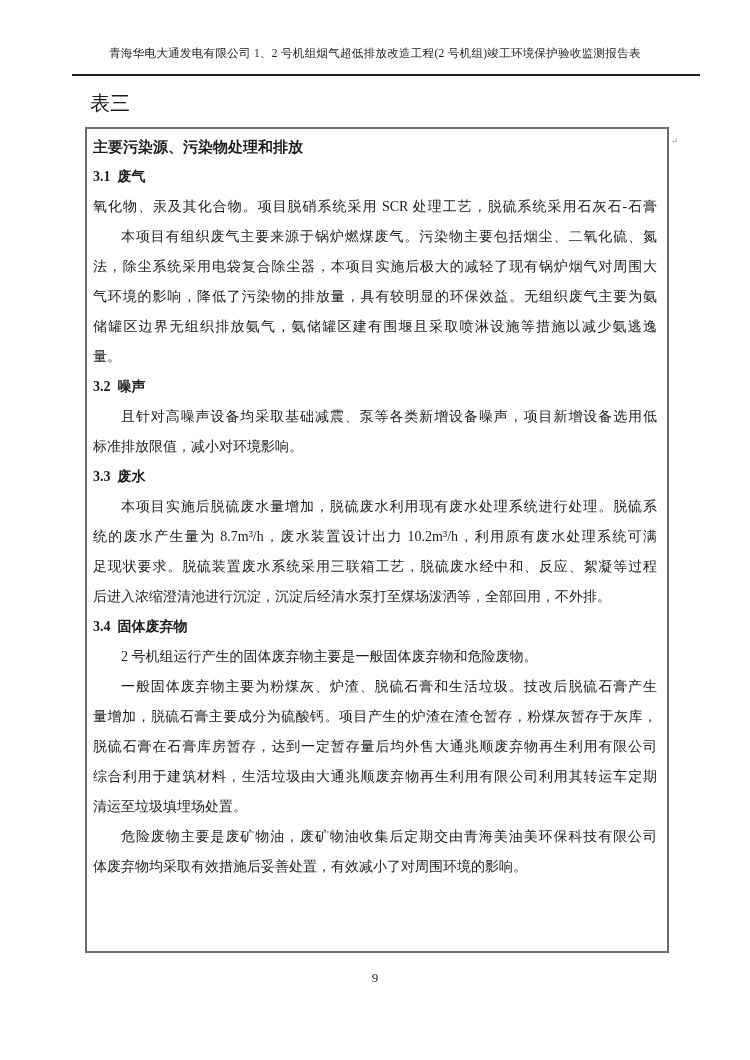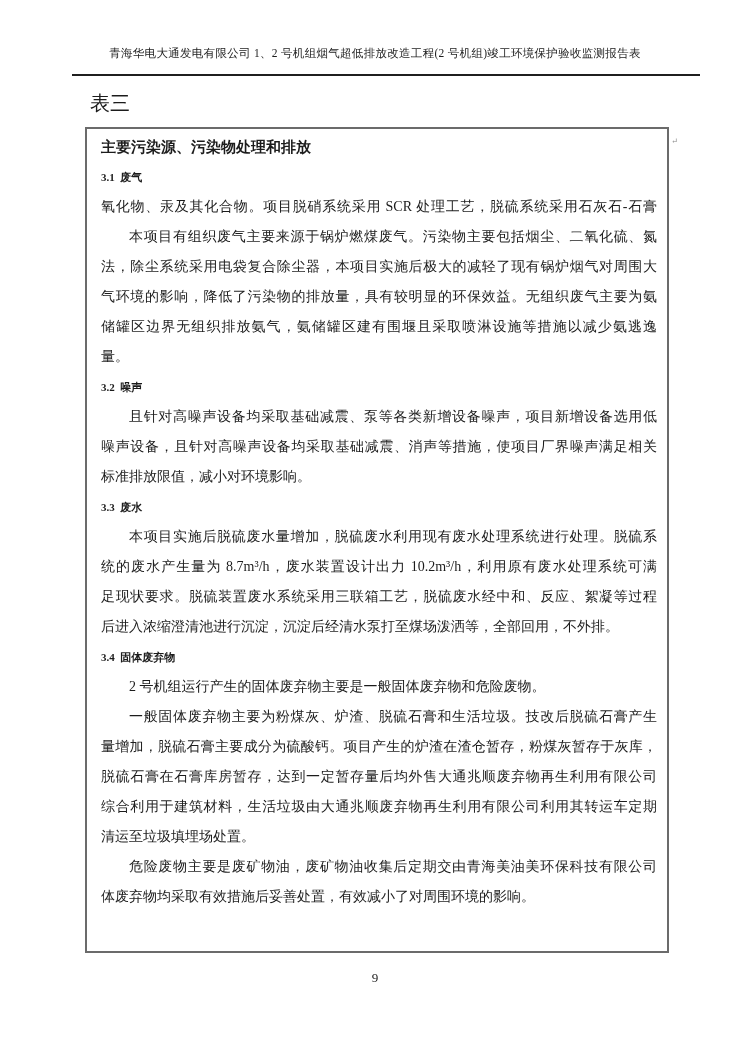--- a/index.html
+++ b/index.html
@@ -28,28 +28,28 @@
   }
   .pmark {
     position: absolute; top: 137px; left: 671px;
     font-size: 8px; color: #8a8a8a;
   }
   .content-box {
     position: absolute; top: 127px; left: 85px;
     width: 584px; height: 826px;
     border: 2px solid #6b6b6b;
     background: #ffffff;
-    padding: 3px 10px 0 14px;
+    padding: 3px 10px 0 6px;
   }
   .box-title {
     font-size: 15px; font-weight: bold; line-height: 30px;
     white-space: pre;
   }
   .sec-heading {
-    font-size: 11px; font-weight: bold; line-height: 30px;
+    font-size: 14px; font-weight: bold; line-height: 30px;
     white-space: pre;
   }
   .line {
     font-size: 14px; line-height: 30px;
   }
   .j { text-align: justify; text-align-last: justify; }
   .ind { text-indent: 2em; }
   .page-number {
     position: absolute; top: 970px; left: 0; width: 100%;
     text-align: center; font-size: 13px;
@@ -69,21 +69,20 @@
   <div class="sec-heading">3.1  废气</div>
   <div class="line j">氧化物、汞及其化合物。项目脱硝系统采用 SCR 处理工艺，脱硫系统采用石灰石-石膏</div>
   <div class="line j ind">本项目有组织废气主要来源于锅炉燃煤废气。污染物主要包括烟尘、二氧化硫、氮</div>
   <div class="line j">法，除尘系统采用电袋复合除尘器，本项目实施后极大的减轻了现有锅炉烟气对周围大</div>
   <div class="line j">气环境的影响，降低了污染物的排放量，具有较明显的环保效益。无组织废气主要为氨</div>
   <div class="line j">储罐区边界无组织排放氨气，氨储罐区建有围堰且采取喷淋设施等措施以减少氨逃逸</div>
   <div class="line">量。</div>
 
   <div class="sec-heading">3.2  噪声</div>
   <div class="line j ind">且针对高噪声设备均采取基础减震、泵等各类新增设备噪声，项目新增设备选用低</div>
-  <div class="line j">噪声设备，且针对高噪声设备均采取基础减震、消声等措施，使项目厂界噪声满足相关</div>
   <div class="line">标准排放限值，减小对环境影响。</div>
 
   <div class="sec-heading">3.3  废水</div>
   <div class="line j ind">本项目实施后脱硫废水量增加，脱硫废水利用现有废水处理系统进行处理。脱硫系</div>
   <div class="line j">统的废水产生量为 8.7m³/h，废水装置设计出力 10.2m³/h，利用原有废水处理系统可满</div>
   <div class="line j">足现状要求。脱硫装置废水系统采用三联箱工艺，脱硫废水经中和、反应、絮凝等过程</div>
   <div class="line">后进入浓缩澄清池进行沉淀，沉淀后经清水泵打至煤场泼洒等，全部回用，不外排。</div>
 
   <div class="sec-heading">3.4  固体废弃物</div>
   <div class="line ind">2 号机组运行产生的固体废弃物主要是一般固体废弃物和危险废物。</div>

